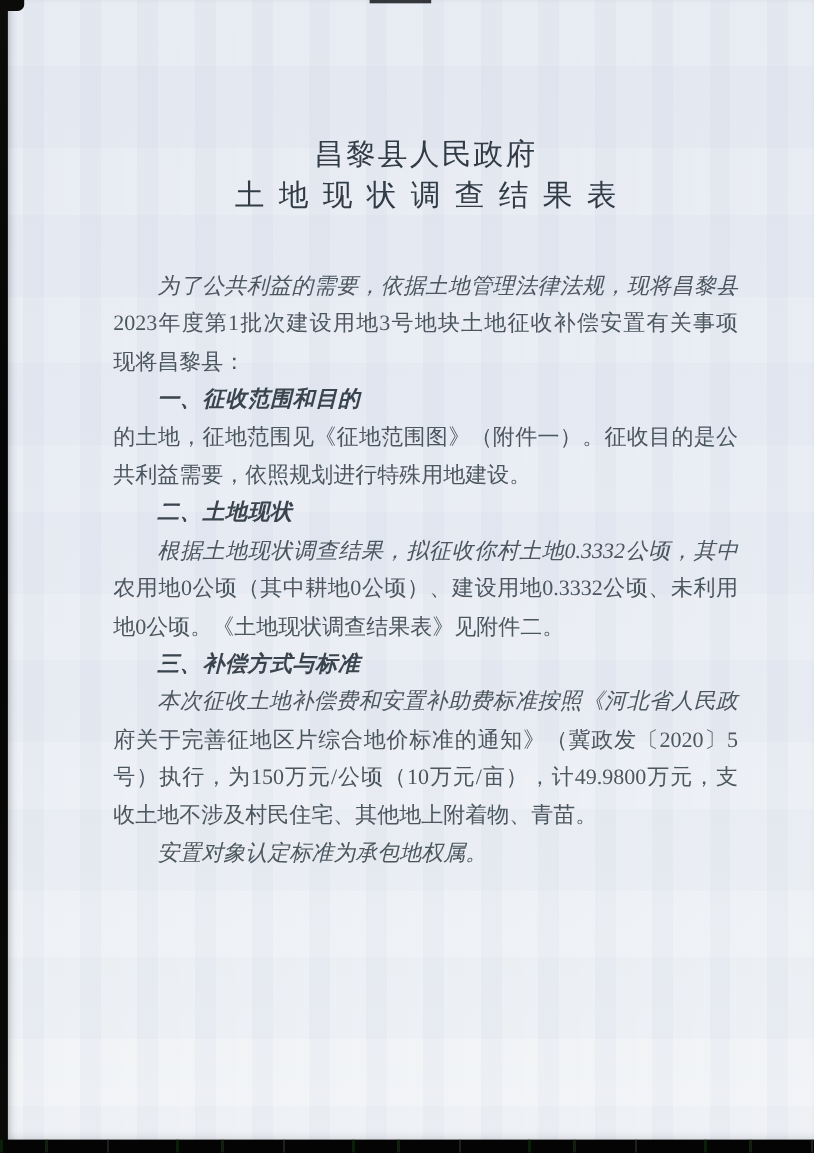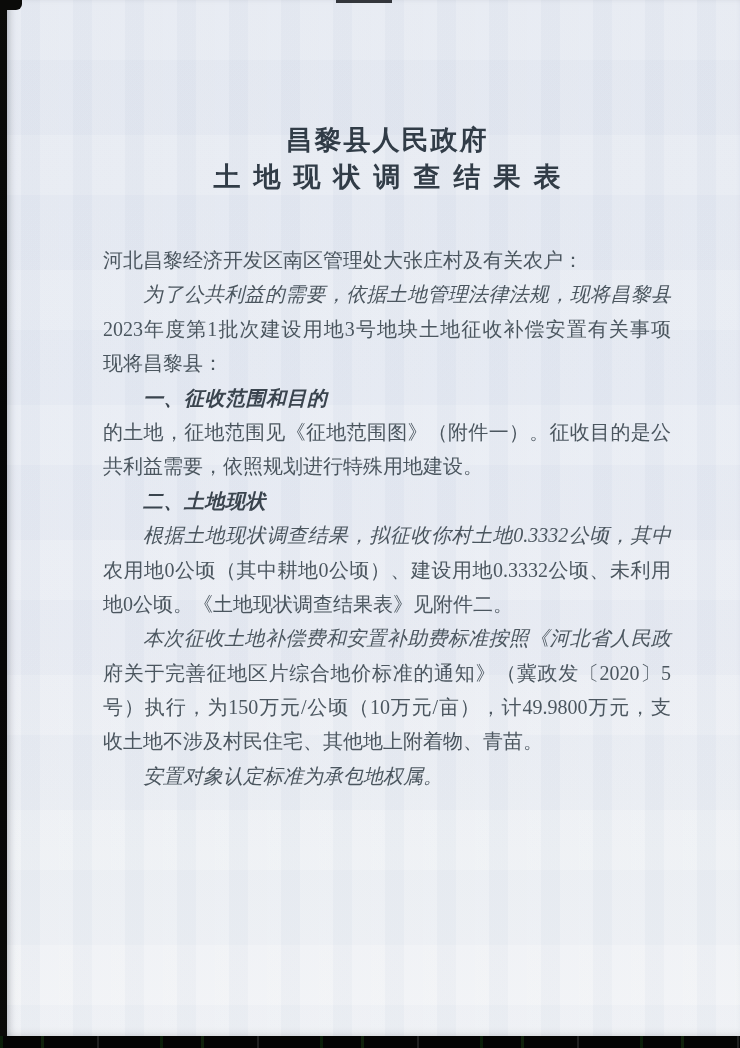--- a/index.html
+++ b/index.html
@@ -82,21 +82,21 @@
     z-index: 4;
   }
   
   .title-block {
     position: absolute;
     left: 96px;
     top: 122px;
     width: 568px;
     text-align: center;
     color: #313c47;
-    font-weight: 700;
+    font-weight: 400;
   }
   .title-org {
     font-size: 27px;
     line-height: 37px;
     letter-spacing: 2px;
   }
   .title-subject {
     font-size: 27px;
     line-height: 37px;
     letter-spacing: 13px;
@@ -134,31 +134,31 @@
 
 <div class="scan">
   <div class="paper">
 
     <div class="title-block">
       <div class="title-org">昌黎县人民政府</div>
       <div class="title-subject">土地现状调查结果表</div>
     </div>
 
     <div class="doc-body">
-      <div class="ln">河北昌黎经济开发区南区管理处大张庄村及有关农户：</div>
       <div class="ln in j">为了公共利益的需要，依据土地管理法律法规，现将昌黎县</div>
       <div class="ln j">2023年度第1批次建设用地3号地块土地征收补偿安置有关事项</div>
       <div class="ln">现将昌黎县：</div>
       <div class="ln in hd">一、征收范围和目的</div>
       <div class="ln j">的土地，征地范围见《征地范围图》（附件一）。征收目的是公</div>
       <div class="ln">共利益需要，依照规划进行特殊用地建设。</div>
       <div class="ln in hd">二、土地现状</div>
       <div class="ln in j">根据土地现状调查结果，拟征收你村土地0.3332公顷，其中</div>
       <div class="ln j">农用地0公顷（其中耕地0公顷）、建设用地0.3332公顷、未利用</div>
       <div class="ln">地0公顷。《土地现状调查结果表》见附件二。</div>
+      <div class="ln in hd">三、补偿方式与标准</div>
       <div class="ln in j">本次征收土地补偿费和安置补助费标准按照《河北省人民政</div>
       <div class="ln j">府关于完善征地区片综合地价标准的通知》（冀政发〔2020〕5</div>
       <div class="ln j">号）执行，为150万元/公顷（10万元/亩），计49.9800万元，支</div>
       <div class="ln">收土地不涉及村民住宅、其他地上附着物、青苗。</div>
       <div class="ln in">安置对象认定标准为承包地权属。</div>
     </div>
 
   </div>
 
   <div class="edge-left"></div>

